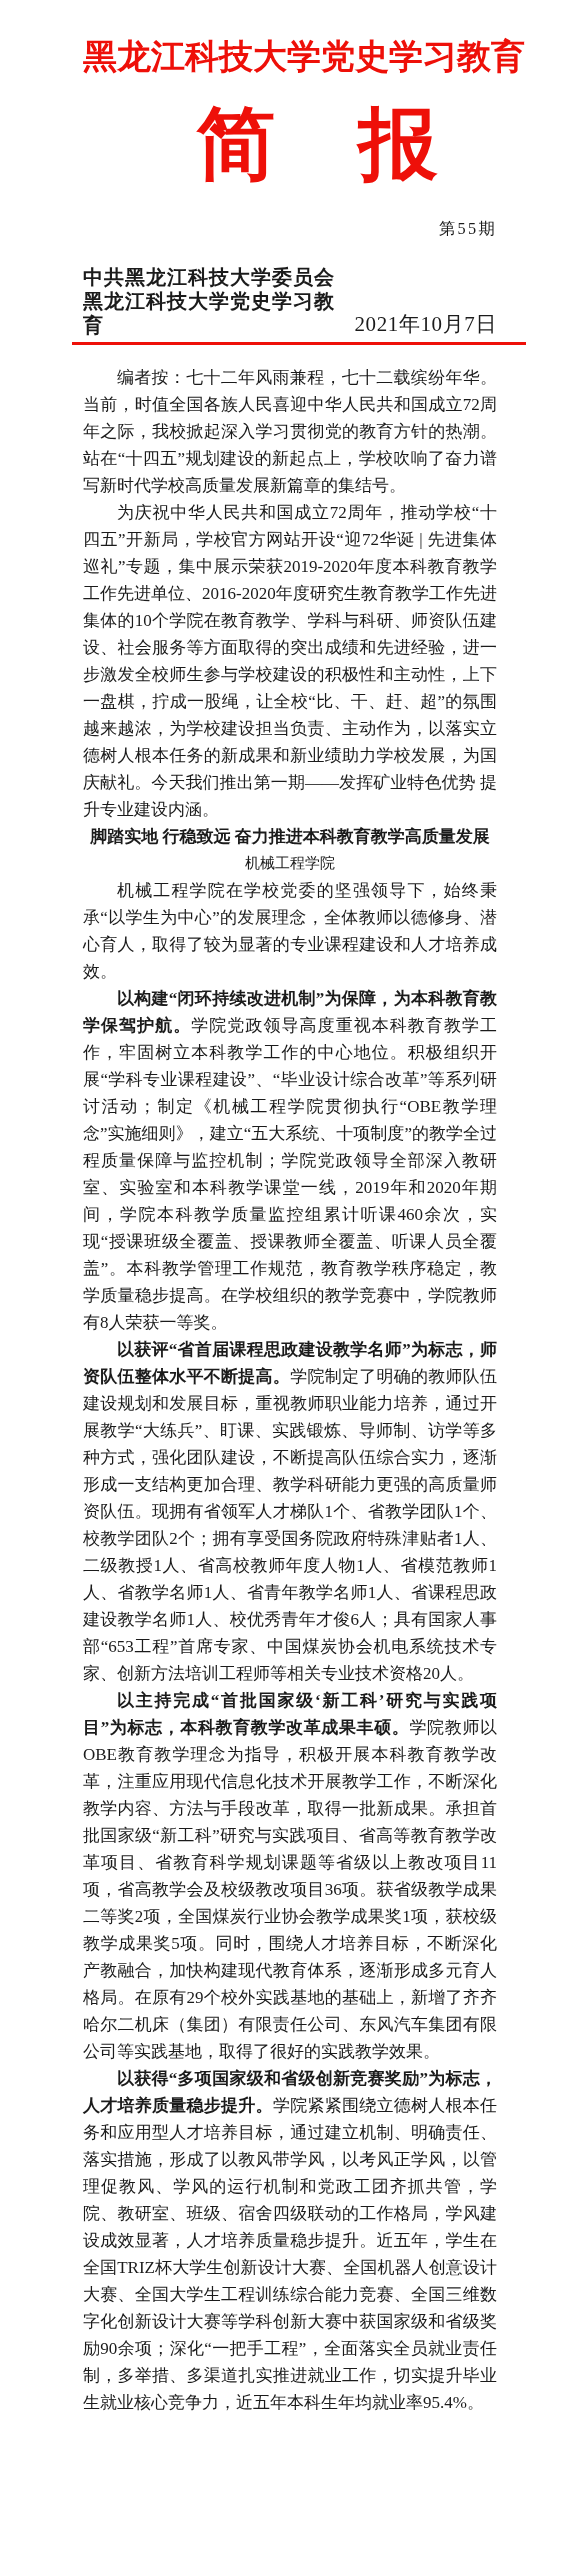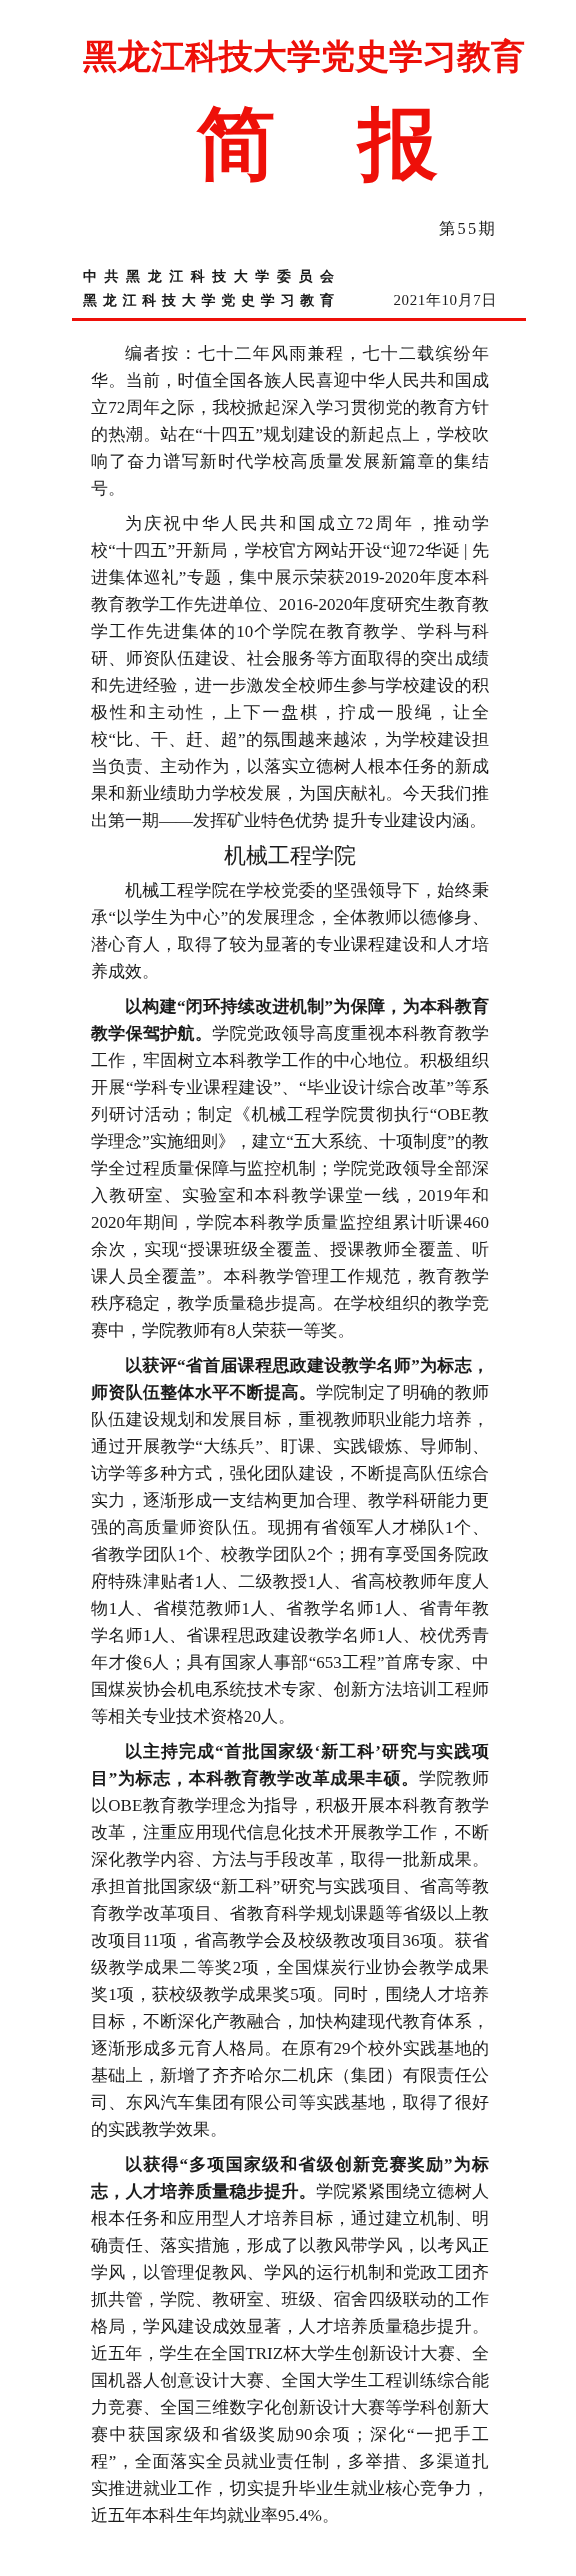--- a/index.html
+++ b/index.html
@@ -53,29 +53,29 @@
   }
   .issuer-row {
     margin-top: 27px;
     display: flex;
     justify-content: space-between;
     align-items: flex-end;
   }
   .issuer {
     width: 251px;
     font-weight: 700;
-    font-size: 14px;
+    font-size: 20px;
     line-height: 24px;
   }
   .issuer .just {
     text-align: justify;
     text-align-last: justify;
   }
   .pub-date {
-    font-size: 15px;
+    font-size: 21px;
     line-height: 22.5px;
     padding-bottom: 1.1px;
     letter-spacing: 0.6px;
     text-align: center;
   }
   .red-rule {
     margin: 4.5px -29px 0 -11.3px;
     height: 3.4px;
     background: var(--red);
   }
@@ -90,21 +90,21 @@
   }
   .article-title .squeeze {
     display: inline-block;
     transform: scaleX(0.85);
     transform-origin: center;
   }
   .body-copy {
     margin-top: 19px;
   }
   p.para {
-    margin: 8px;
+    margin: 0;
     font-size: 17px;
     line-height: 27px;
     text-align: justify;
     text-indent: 2em;
   }
   p.editor-note {
     
   }
   .lead {
     font-weight: 700;
@@ -112,21 +112,21 @@
   h2.section-heading {
     margin: 0;
     font-size: 17px;
     line-height: 27px;
     font-weight: 700;
     text-align: center;
     white-space: nowrap;
   }
   h3.unit-name {
     margin: 0;
-    font-size: 22px;
+    font-size: 15px;
     line-height: 27px;
     font-weight: 400;
     text-align: center;
   }
 </style>
 </head>
 <body>
 
 <div class="page">
 
@@ -152,20 +152,21 @@
   </header>
 
   <main>
 
     <div class="body-copy">
 
       <p class="para editor-note">编者按：七十二年风雨兼程，七十二载缤纷年华。当前，时值全国各族人民喜迎中华人民共和国成立72周年之际，我校掀起深入学习贯彻党的教育方针的热潮。站在“十四五”规划建设的新起点上，学校吹响了奋力谱写新时代学校高质量发展新篇章的集结号。</p>
 
       <p class="para">为庆祝中华人民共和国成立72周年，推动学校“十四五”开新局，学校官方网站开设“迎72华诞 | 先进集体巡礼”专题，集中展示荣获2019-2020年度本科教育教学工作先进单位、2016-2020年度研究生教育教学工作先进集体的10个学院在教育教学、学科与科研、师资队伍建设、社会服务等方面取得的突出成绩和先进经验，进一步激发全校师生参与学校建设的积极性和主动性，上下一盘棋，拧成一股绳，让全校“比、干、赶、超”的氛围越来越浓，为学校建设担当负责、主动作为，以落实立德树人根本任务的新成果和新业绩助力学校发展，为国庆献礼。今天我们推出第一期——发挥矿业特色优势 提升专业建设内涵。</p>
 
+      <h2 class="section-heading">脚踏实地 行稳致远 奋力推进本科教育教学高质量发展</h2>
 
       <h3 class="unit-name">机械工程学院</h3>
 
       <p class="para">机械工程学院在学校党委的坚强领导下，始终秉承“以学生为中心”的发展理念，全体教师以德修身、潜心育人，取得了较为显著的专业课程建设和人才培养成效。</p>
 
       <p class="para">
         <span class="lead">以构建“闭环持续改进机制”为保障，为本科教育教学保驾护航。</span><span>学院党政领导高度重视本科教育教学工作，牢固树立本科教学工作的中心地位。积极组织开展“学科专业课程建设”、“毕业设计综合改革”等系列研讨活动；制定《机械工程学院贯彻执行“OBE教学理念”实施细则》，建立“五大系统、十项制度”的教学全过程质量保障与监控机制；学院党政领导全部深入教研室、实验室和本科教学课堂一线，2019年和2020年期间，学院本科教学质量监控组累计听课460余次，实现“授课班级全覆盖、授课教师全覆盖、听课人员全覆盖”。本科教学管理工作规范，教育教学秩序稳定，教学质量稳步提高。在学校组织的教学竞赛中，学院教师有8人荣获一等奖。</span>
       </p>
 
 

